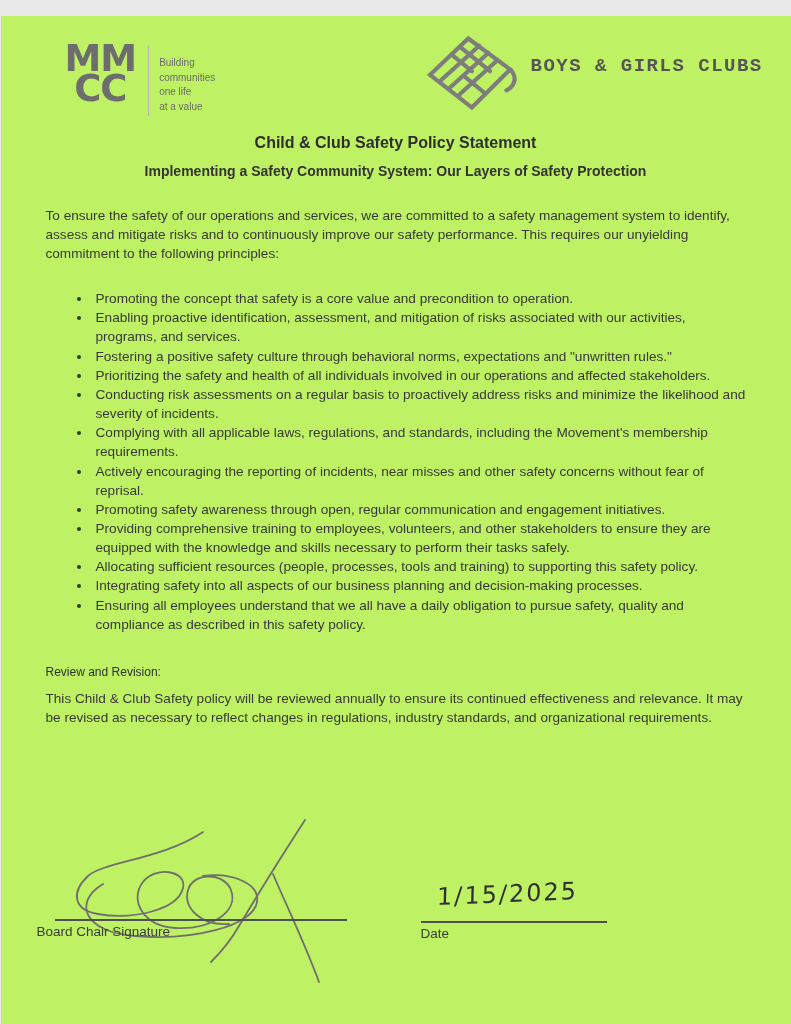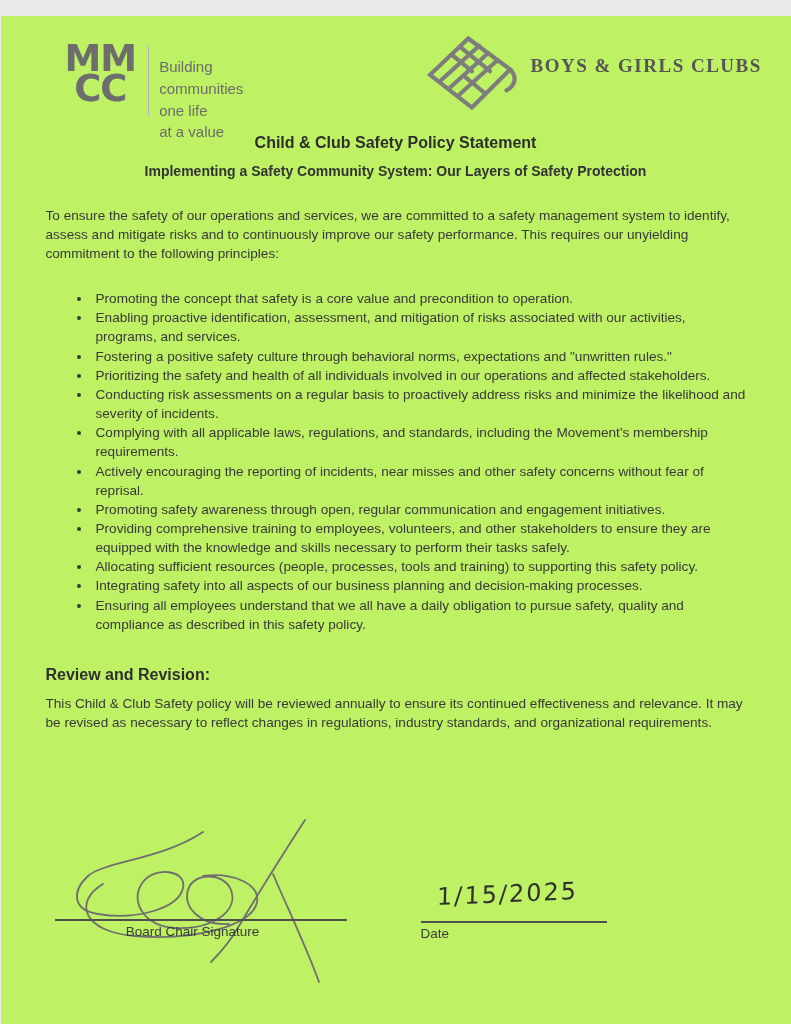--- a/index.html
+++ b/index.html
@@ -14,50 +14,50 @@
   }
   
   .header{position:absolute;top:24px;left:0;width:100%;height:100px;}
   .mmcc{position:absolute;left:64px;top:4px;display:flex;align-items:flex-start;}
   .mmcc-letters{
     font-family:"DejaVu Sans", sans-serif;
     font-weight:700;font-size:37px;line-height:.82;
     color:#6d6d6d;letter-spacing:-1px;text-align:center;
   }
   .mmcc-divider{width:1px;height:70px;background:#b5b5b5;margin:2px 10px 0 12px;}
-  .mmcc-tagline{font-size:15px;color:#6b6b6b;line-height:1.45;padding-top:12px;}
+  .mmcc-tagline{font-size:10px;color:#6b6b6b;line-height:1.45;padding-top:12px;}
   .bgc{position:absolute;left:420px;top:-8px;display:flex;align-items:center;}
   .bgc-icon{flex:0 0 auto;}
   .bgc-name{
-    font-family:Liberation Serif, serif;
+    font-family:Liberation Mono, monospace;
     font-weight:700;font-size:19px;letter-spacing:1.5px;
     color:#555;white-space:nowrap;margin-left:10px;margin-top:-14px;
   }
   
   .title{
     position:absolute;top:118px;left:0;width:100%;
     text-align:center;font-weight:700;font-size:16px;color:#2e2e2e;
   }
   .subtitle{
     position:absolute;top:147px;left:0;width:100%;
     text-align:center;font-weight:700;font-size:14px;color:#333;
   }
   
   .body-text{position:absolute;top:190px;left:45px;width:702px;font-size:13.6px;line-height:1.4;}
   .para{margin:0 0 24px 0;}
   .para + .para{margin-top:0;}
   ul.principles{margin:26px 0 0 28px;padding:0 0 0 18px;}
   ul.principles li{margin:0;padding:0 0 0 4px;line-height:1.41;}
-  .review-heading{font-weight:700;margin:30px 0 8px 0;font-size:16px;color:#2f2f2f;}
+  .review-heading{font-weight:400;margin:30px 0 8px 0;font-size:12px;color:#2f2f2f;}
   .review-body{margin:0;width:700px;}
   
   .sig-area{position:absolute;left:0;top:0;width:791px;height:1024px;pointer-events:none;}
   .scribble{position:absolute;left:42px;top:798px;}
   .sig-line{position:absolute;left:54px;top:903px;width:292px;border-top:2px solid #4f4f4f;}
-  .sig-label{position:absolute;left:46px;top:908px;width:292px;text-align:center;font-size:13.5px;color:#3a3a3a;}
+  .sig-label{position:absolute;left:36px;top:908px;width:292px;text-align:left;font-size:13.5px;color:#3a3a3a;}
   .date-value{
     position:absolute;left:436px;top:864px;
     font-family:"DejaVu Sans", sans-serif;
     font-size:24px;color:#2f2f2f;letter-spacing:2px;
     transform:rotate(-2.5deg) skewX(-4deg);
   }
   .date-line{position:absolute;left:420px;top:905px;width:186px;border-top:2px solid #4f4f4f;}
   .date-label{position:absolute;left:420px;top:910px;width:186px;font-size:13.5px;color:#3a3a3a;}
   
   .scan-strip{

